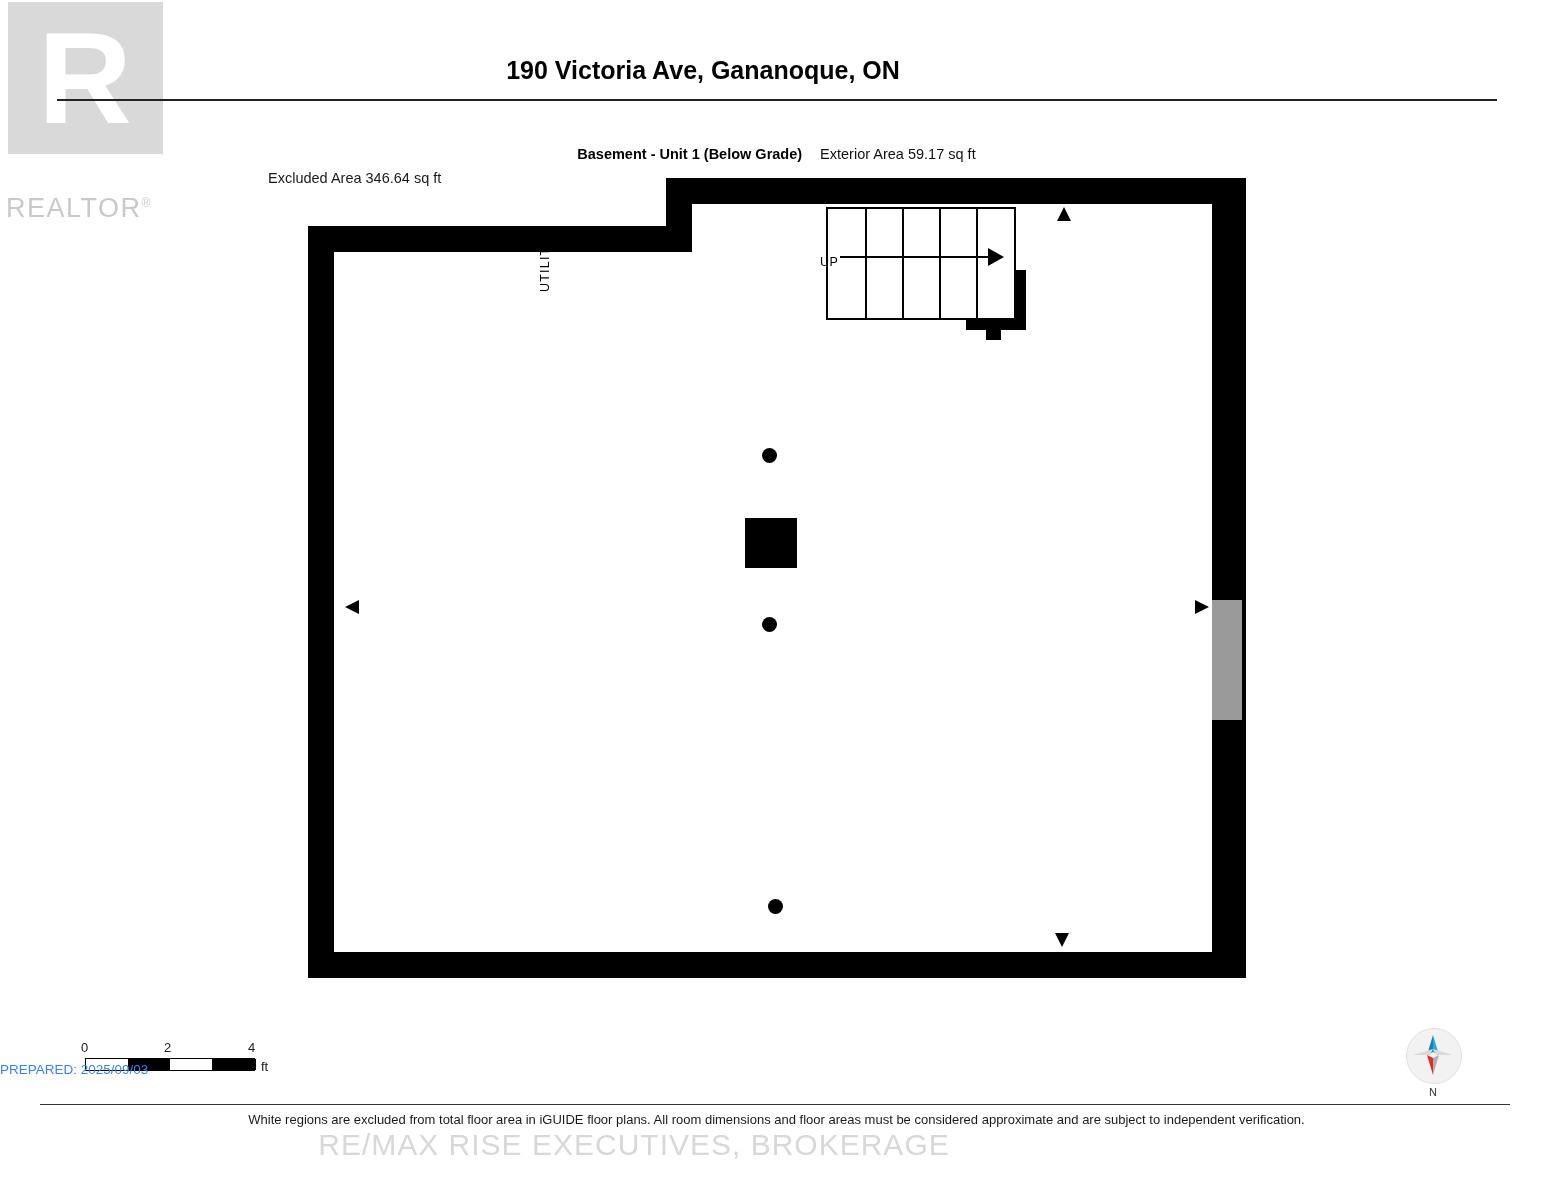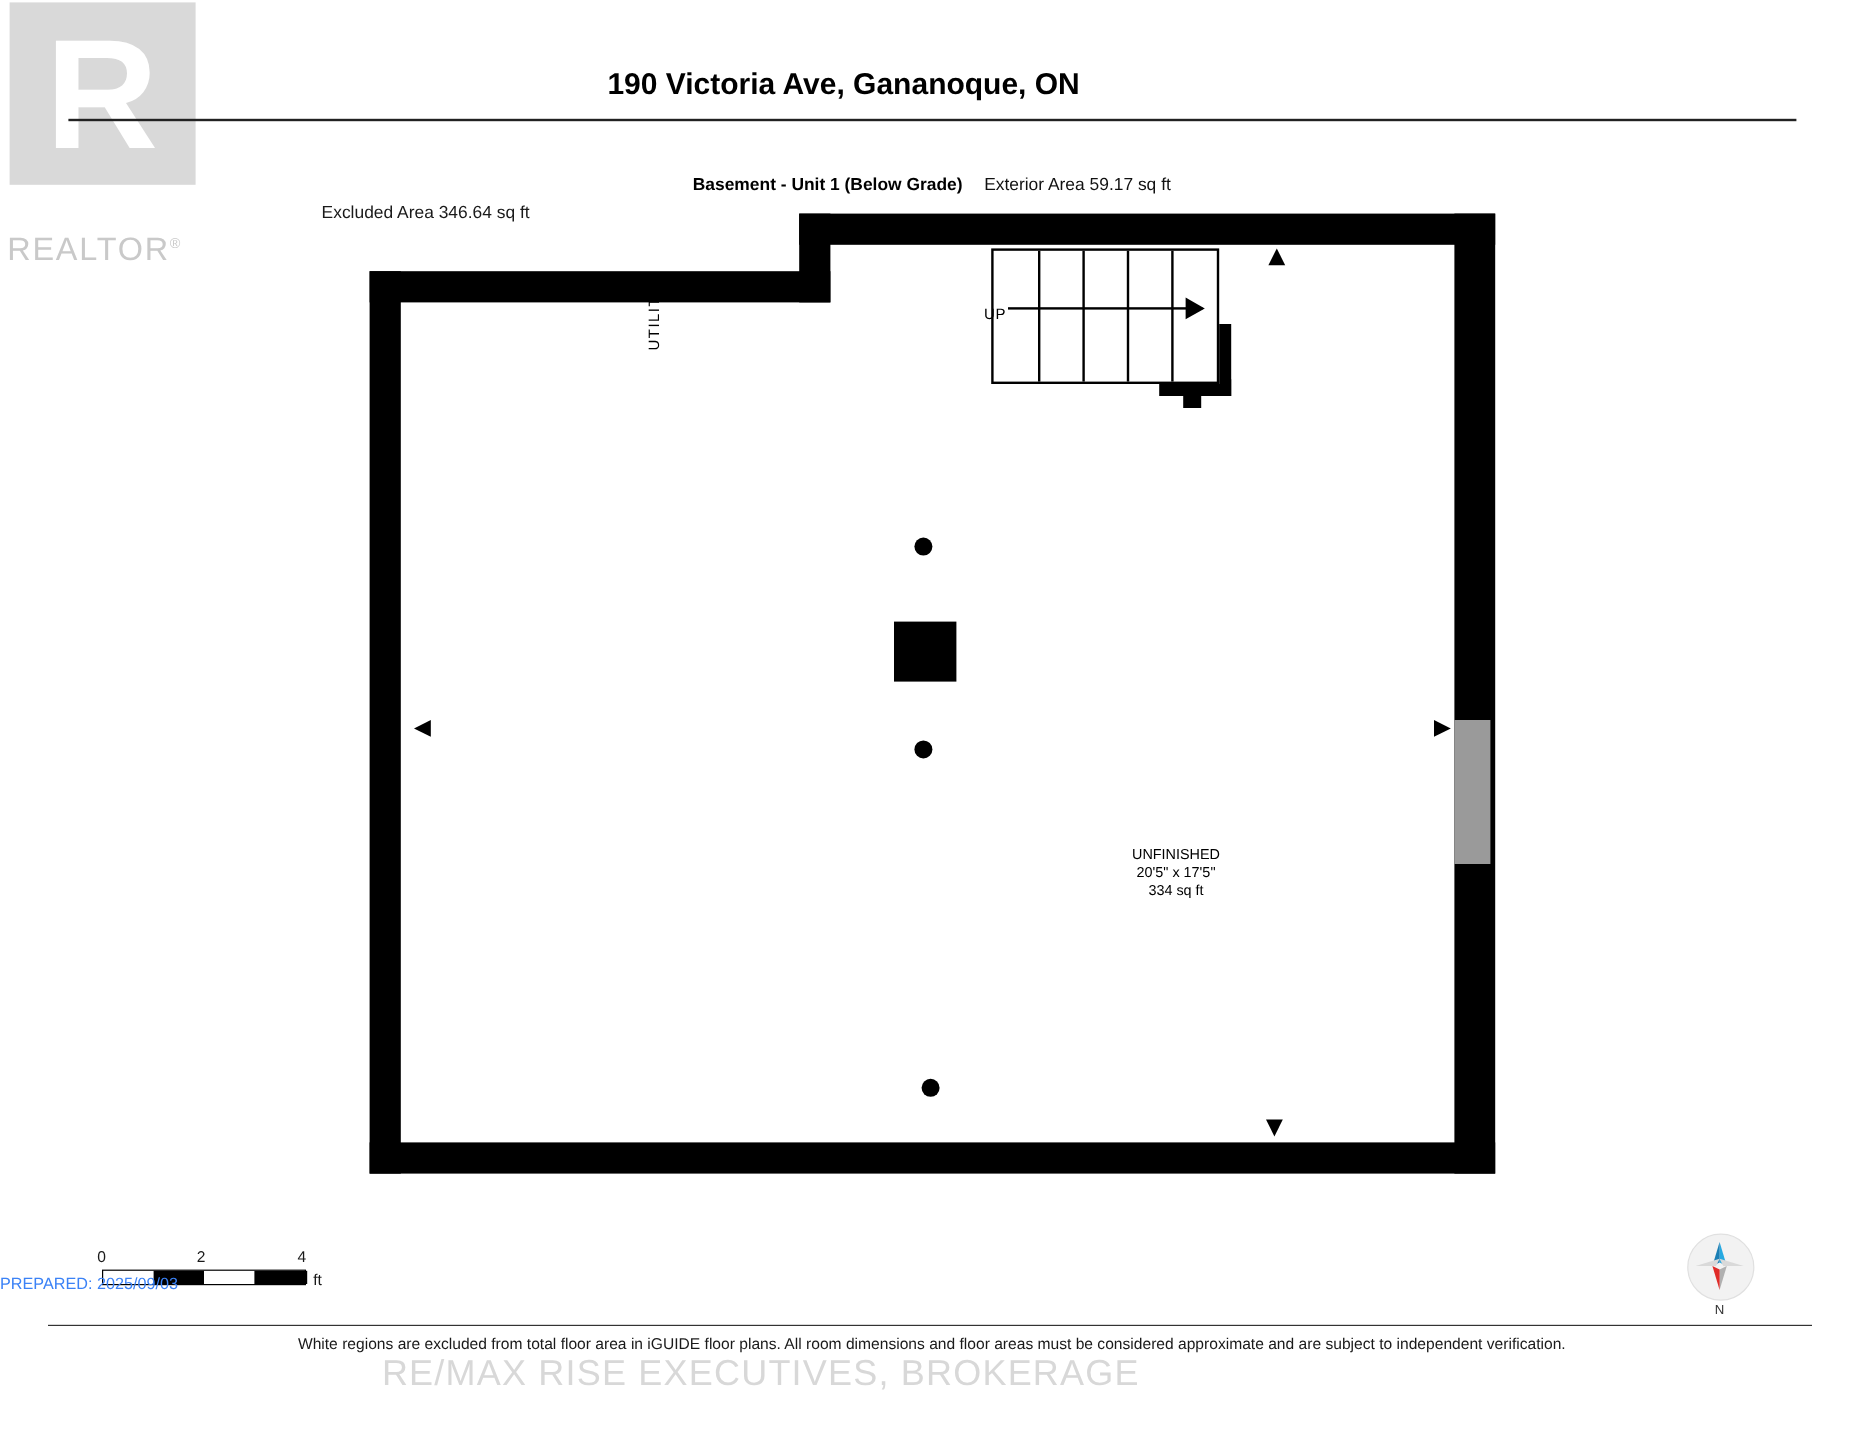--- a/index.html
+++ b/index.html
@@ -413,25 +413,20 @@
   <div id="up-label">UP</div>
   <div id="stair-post"></div>
 
   <div id="utility-label">UTILITY</div>
 
   <div class="dot" id="dot-1"></div>
   <div class="dot" id="dot-2"></div>
   <div class="dot" id="dot-3"></div>
   <div id="furnace-square"></div>
 
-  <div id="room-label">
-    <div>UNFINISHED</div>
-    <div>20'5" x 17'5"</div>
-    <div>334 sq ft</div>
-  </div>
 
   <div class="arrow arrow-left" id="arrow-w"></div>
   <div class="arrow arrow-right" id="arrow-e"></div>
   <div class="arrow arrow-up" id="arrow-n"></div>
   <div class="arrow arrow-down" id="arrow-s"></div>
 </div>
 
 <div id="scale">
   <div class="ticks">
     <span style="left:-4px;">0</span>

